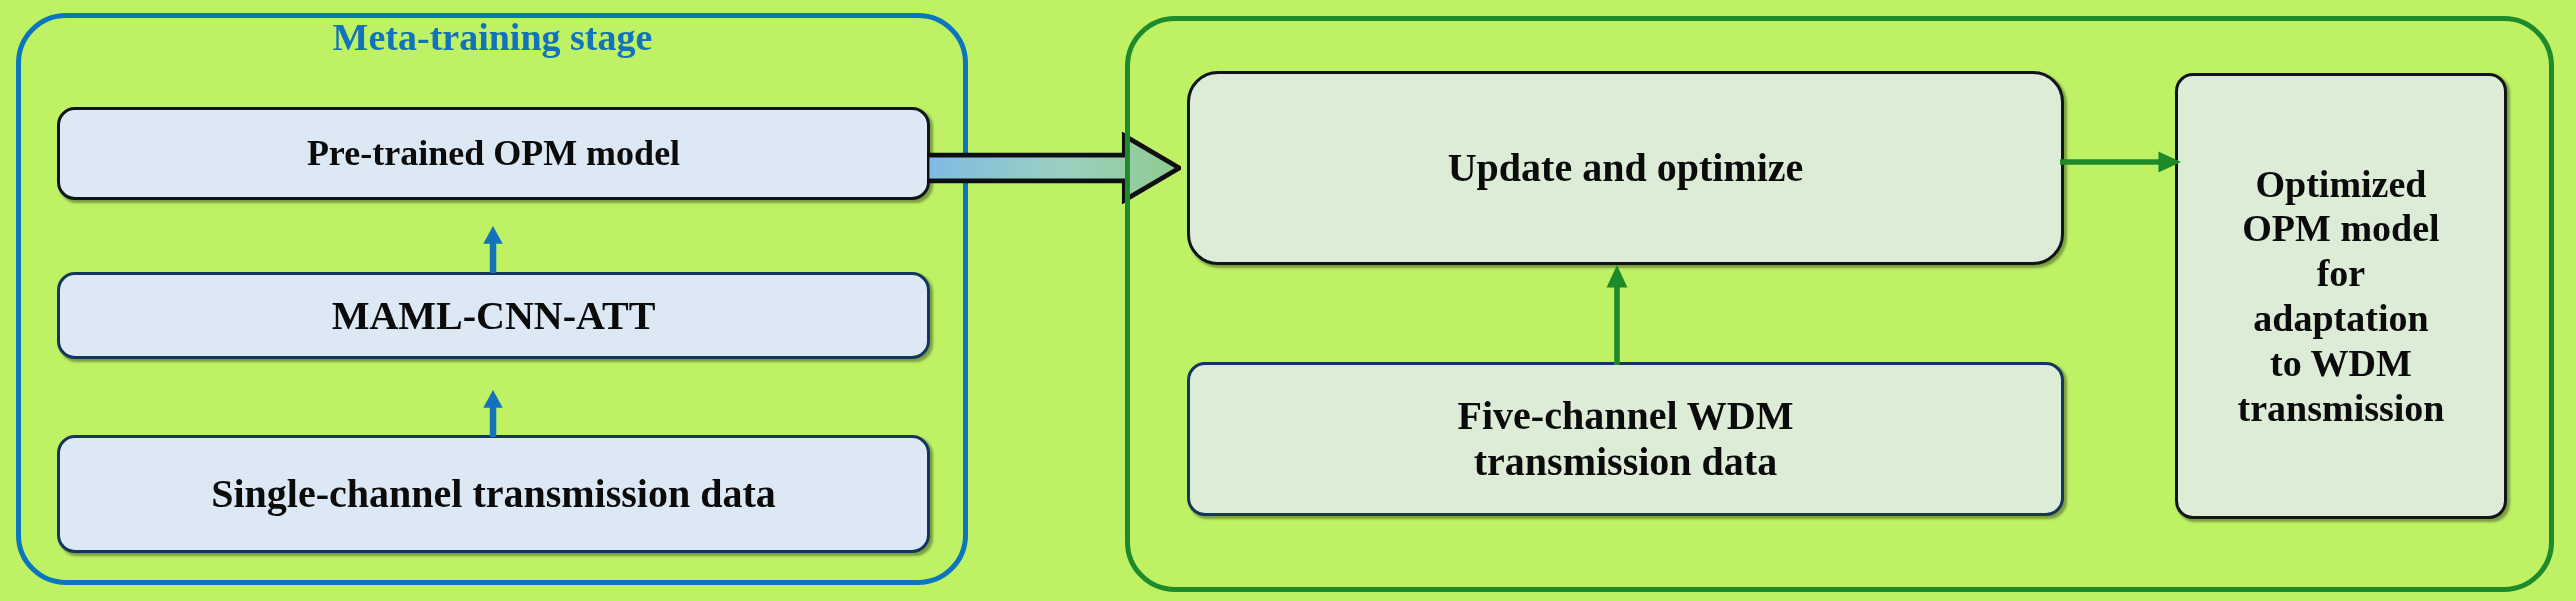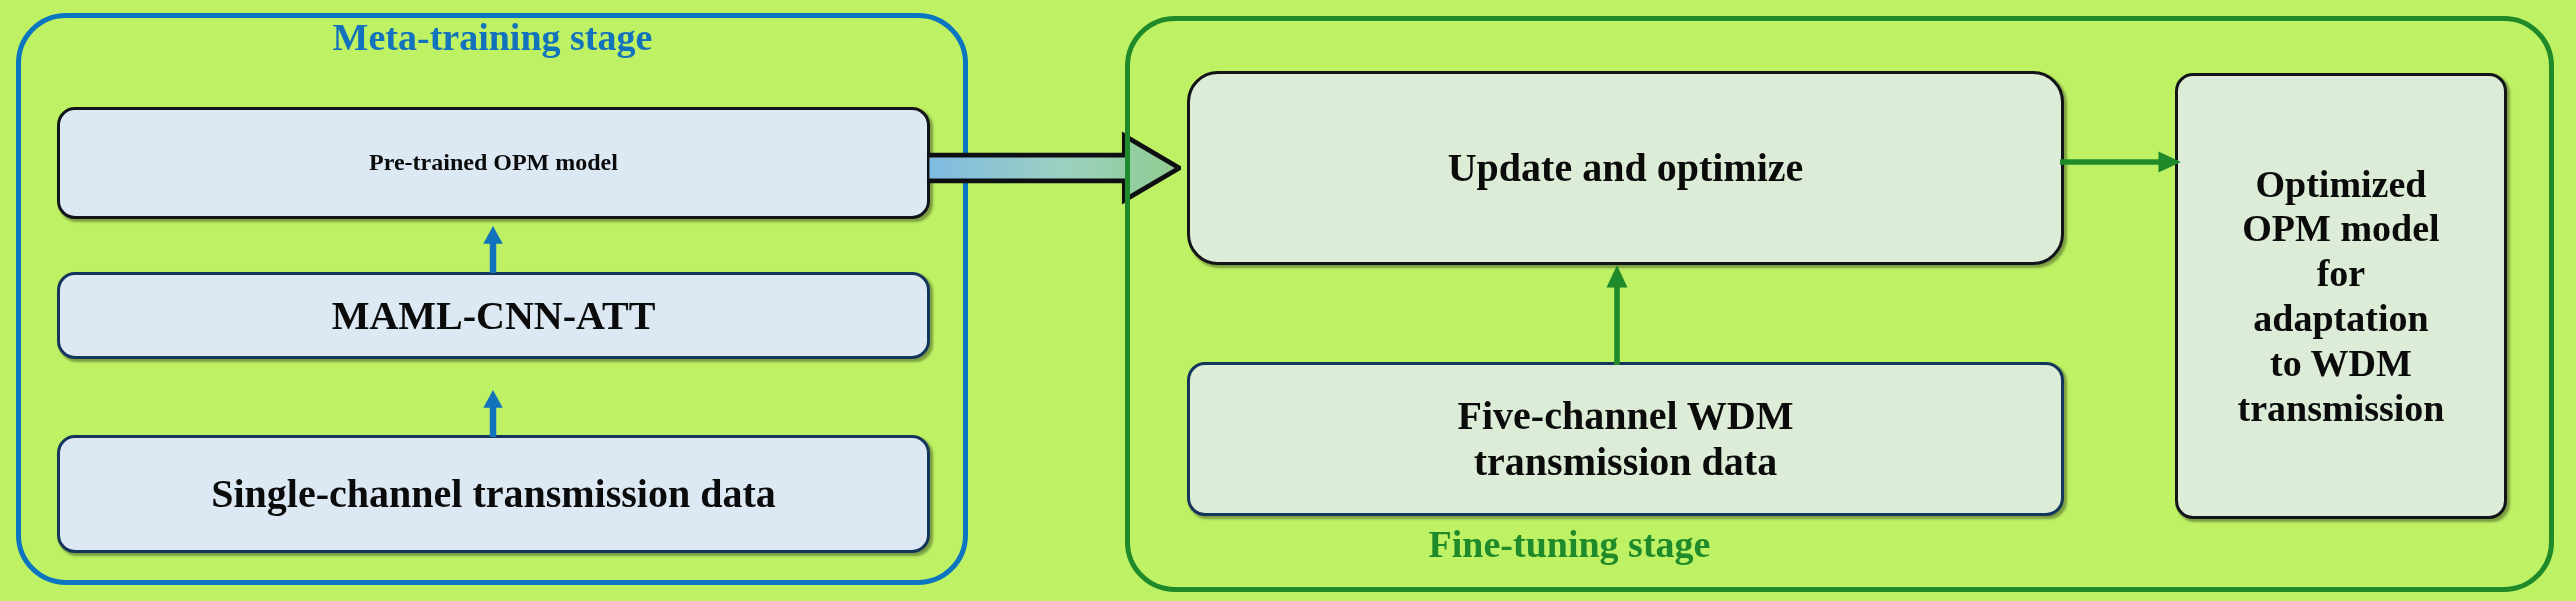--- a/index.html
+++ b/index.html
@@ -87,22 +87,22 @@
   }
   .edge-dark {
     border: 3.2px solid #111418;
   }
   .edge-navy {
     border: 3.2px solid #15365c;
   }
 
   
   #node-pretrained {
-    left: 57px;  top: 107px;  width: 873px; height: 112px;
-    font-size: 24px;
+    left: 57px;  top: 107px;  width: 873px; height: 93px;
+    font-size: 36px;
   }
   #node-maml {
     left: 57px;  top: 272px;  width: 873px; height: 87px;
     font-size: 40px;
   }
   #node-single {
     left: 57px;  top: 435px;  width: 873px; height: 118px;
     font-size: 40px;
   }
 
@@ -201,21 +201,20 @@
           <stop offset="55%" stop-color="#9cd0c0"></stop>
           <stop offset="100%" stop-color="#8fcb8f"></stop>
         </linearGradient>
       </defs>
       <polygon points="0,32 244,32 244,8 312,48 244,88 244,64 0,64" fill="url(#tg)" stroke="#0d0f12" stroke-width="6" stroke-linejoin="miter"></polygon>
     </svg>
   </div>
 
   <div id="finetune-panel" class="stage-panel"></div>
 
-  <div id="finetune-caption" class="stage-caption">Fine-tuning stage</div>
 
   <div id="node-update" class="node node-green edge-dark">
     <span>
       <span>Update and optimize</span><br>
     </span>
   </div>
 
   <div id="node-wdm" class="node node-green edge-navy">
     <span>
       <span>Five-channel WDM</span><br>

